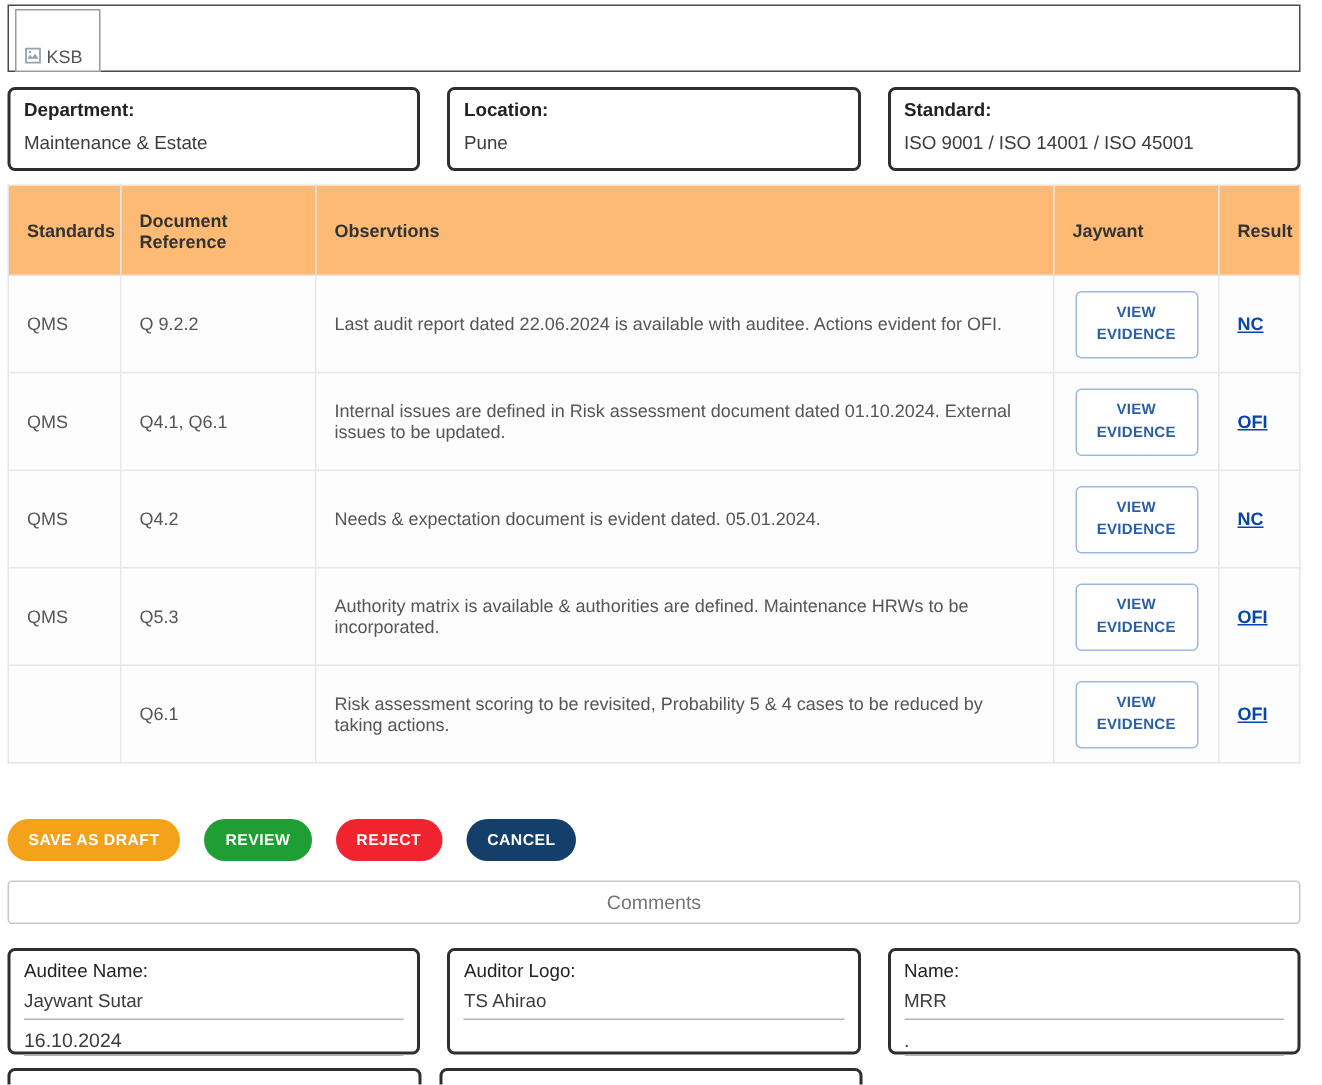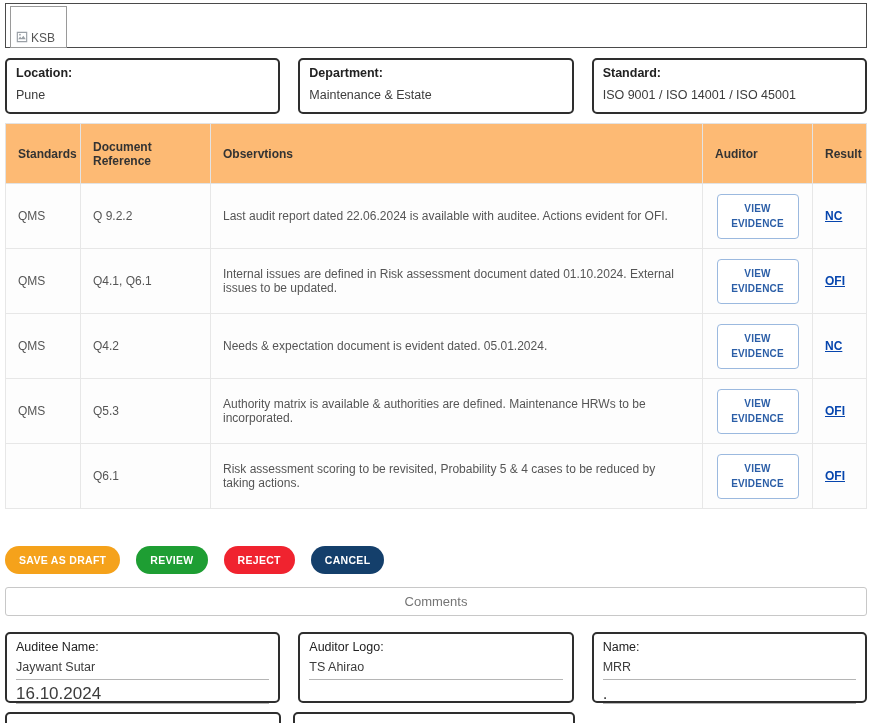--- a/index.html
+++ b/index.html
@@ -49,21 +49,21 @@
     font-size: 13px; padding: 0 10px; color: #333; font-family: inherit; text-align: center; }
   .comments-input::placeholder { color: #757575; }
 
   
   .sign-row { display: flex; gap: 18px; margin-top: 16px; }
   .sign-box { flex: 1; height: 71px; border: 2px solid #2e2e2e; border-radius: 5px;
     padding: 6px 9px 0; background: #fff; }
   .sign-label { font-weight: normal; font-size: 12.5px; color: #222; line-height: 15px; }
   .sign-name { margin-top: 5px; font-size: 12.5px; color: #3c3c3c; line-height: 15px;
     padding-bottom: 4px; border-bottom: 1px solid #b5b5b5; }
-  .sign-date { font-size: 17px; color: #3c3c3c; line-height: 15px; padding: 6px 0 2px;
+  .sign-date { font-size: 13px; color: #3c3c3c; line-height: 15px; padding: 6px 0 2px;
     border-bottom: 1px solid #b5b5b5; }
 
   
   .partial-row { display: flex; gap: 12px; margin-top: 9px; }
   .partial-box { height: 40px; border: 2px solid #2e2e2e; border-radius: 5px; background: #fff; }
   .partial-box.p1 { width: 276px; }
   .partial-box.p2 { width: 282px; }
 </style>
 </head>
 <body>
@@ -74,47 +74,47 @@
     <div class="logo-box">
       <svg viewBox="0 0 24 24" width="14" height="14">
           <path fill="#9aa0a6" d="M21 3H3v18h18V3zm-2 16H5V5h14v14zM8.7 11.2 11 14.2 14.3 10l4.2 5.8H5.5l3.2-4.6z"></path>
           <circle cx="8.5" cy="8" r="1.5" fill="#9aa0a6"></circle>
         </svg><span>KSB Logo</span>
     </div>
   </div>
 
   <div class="info-row">
     <div class="info-box">
+      <div class="info-label">Department:</div>
+      <div class="info-value">Maintenance &amp; Estate</div>
+    </div>
+    <div class="info-box">
       <div class="info-label">Location:</div>
       <div class="info-value">Pune</div>
-    </div>
-    <div class="info-box">
-      <div class="info-label">Department:</div>
-      <div class="info-value">Maintenance &amp; Estate</div>
     </div>
     <div class="info-box">
       <div class="info-label">Standard:</div>
       <div class="info-value">ISO 9001 / ISO 14001 / ISO 45001</div>
     </div>
   </div>
 
   <table class="audit-table">
     <colgroup>
       <col style="width:75px">
         <col style="width:130px">
         <col style="width:492px">
         <col style="width:110px">
         <col>
     </colgroup>
     <thead>
       <tr>
         <th>Standards</th>
         <th>Document Reference</th>
         <th>Observtions</th>
-        <th>Auditor</th>
+        <th>Jaywant</th>
         <th>Result</th>
       </tr>
     </thead>
     <tbody>
       <tr>
         <td>QMS</td>
         <td>Q 9.2.2</td>
         <td>Last audit report dated 22.06.2024 is available with auditee. Actions evident for OFI.</td>
         <td class="evidence-cell">
           <button class="evidence-btn">VIEW EVIDENCE</button>

